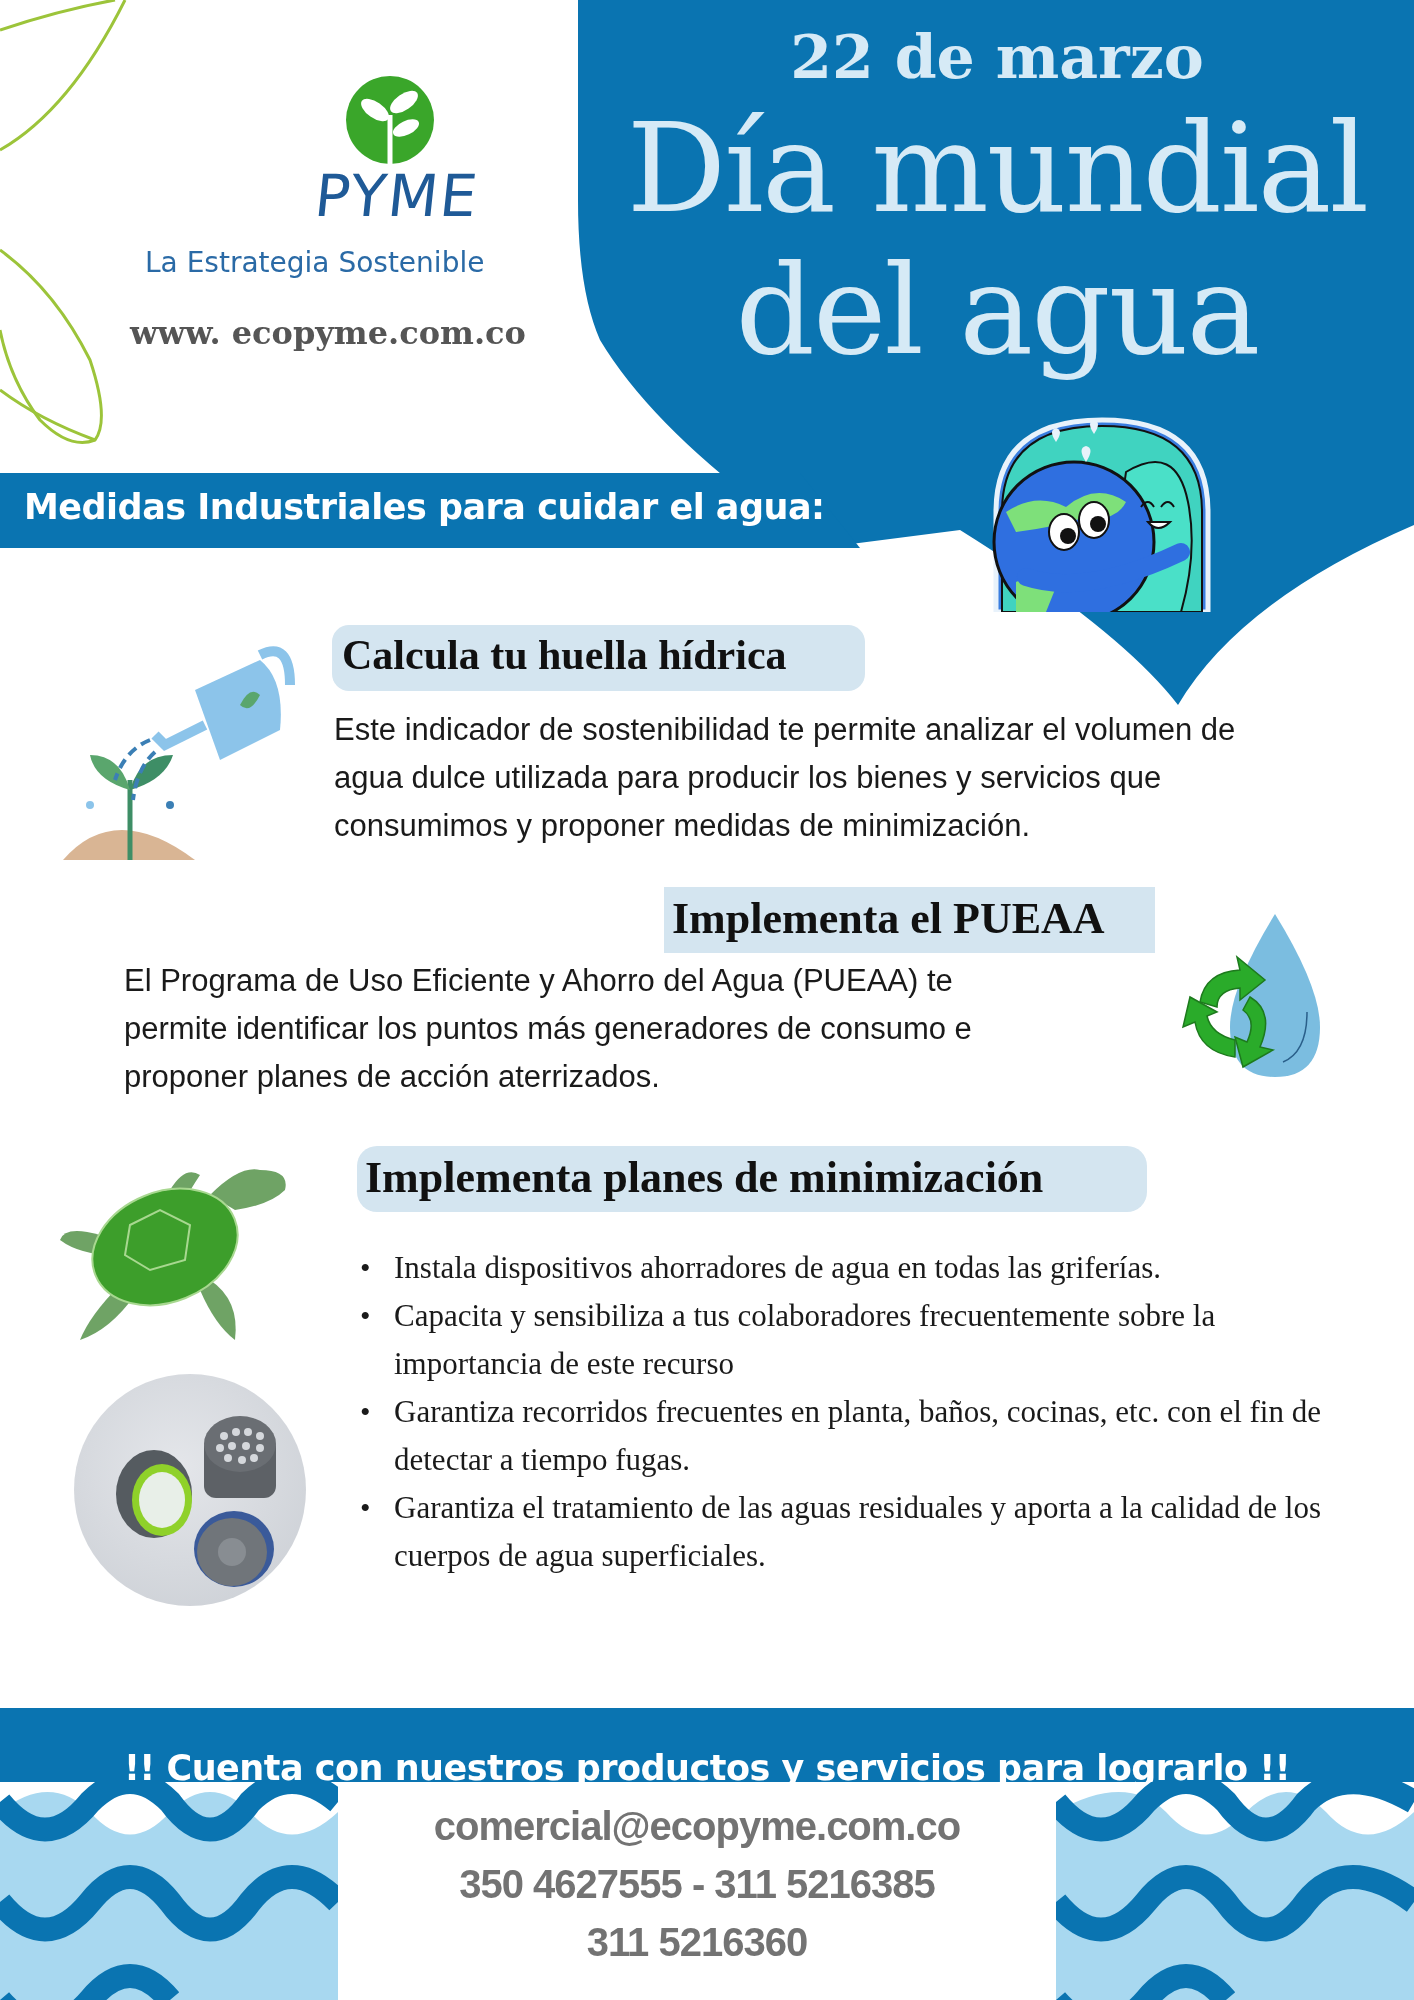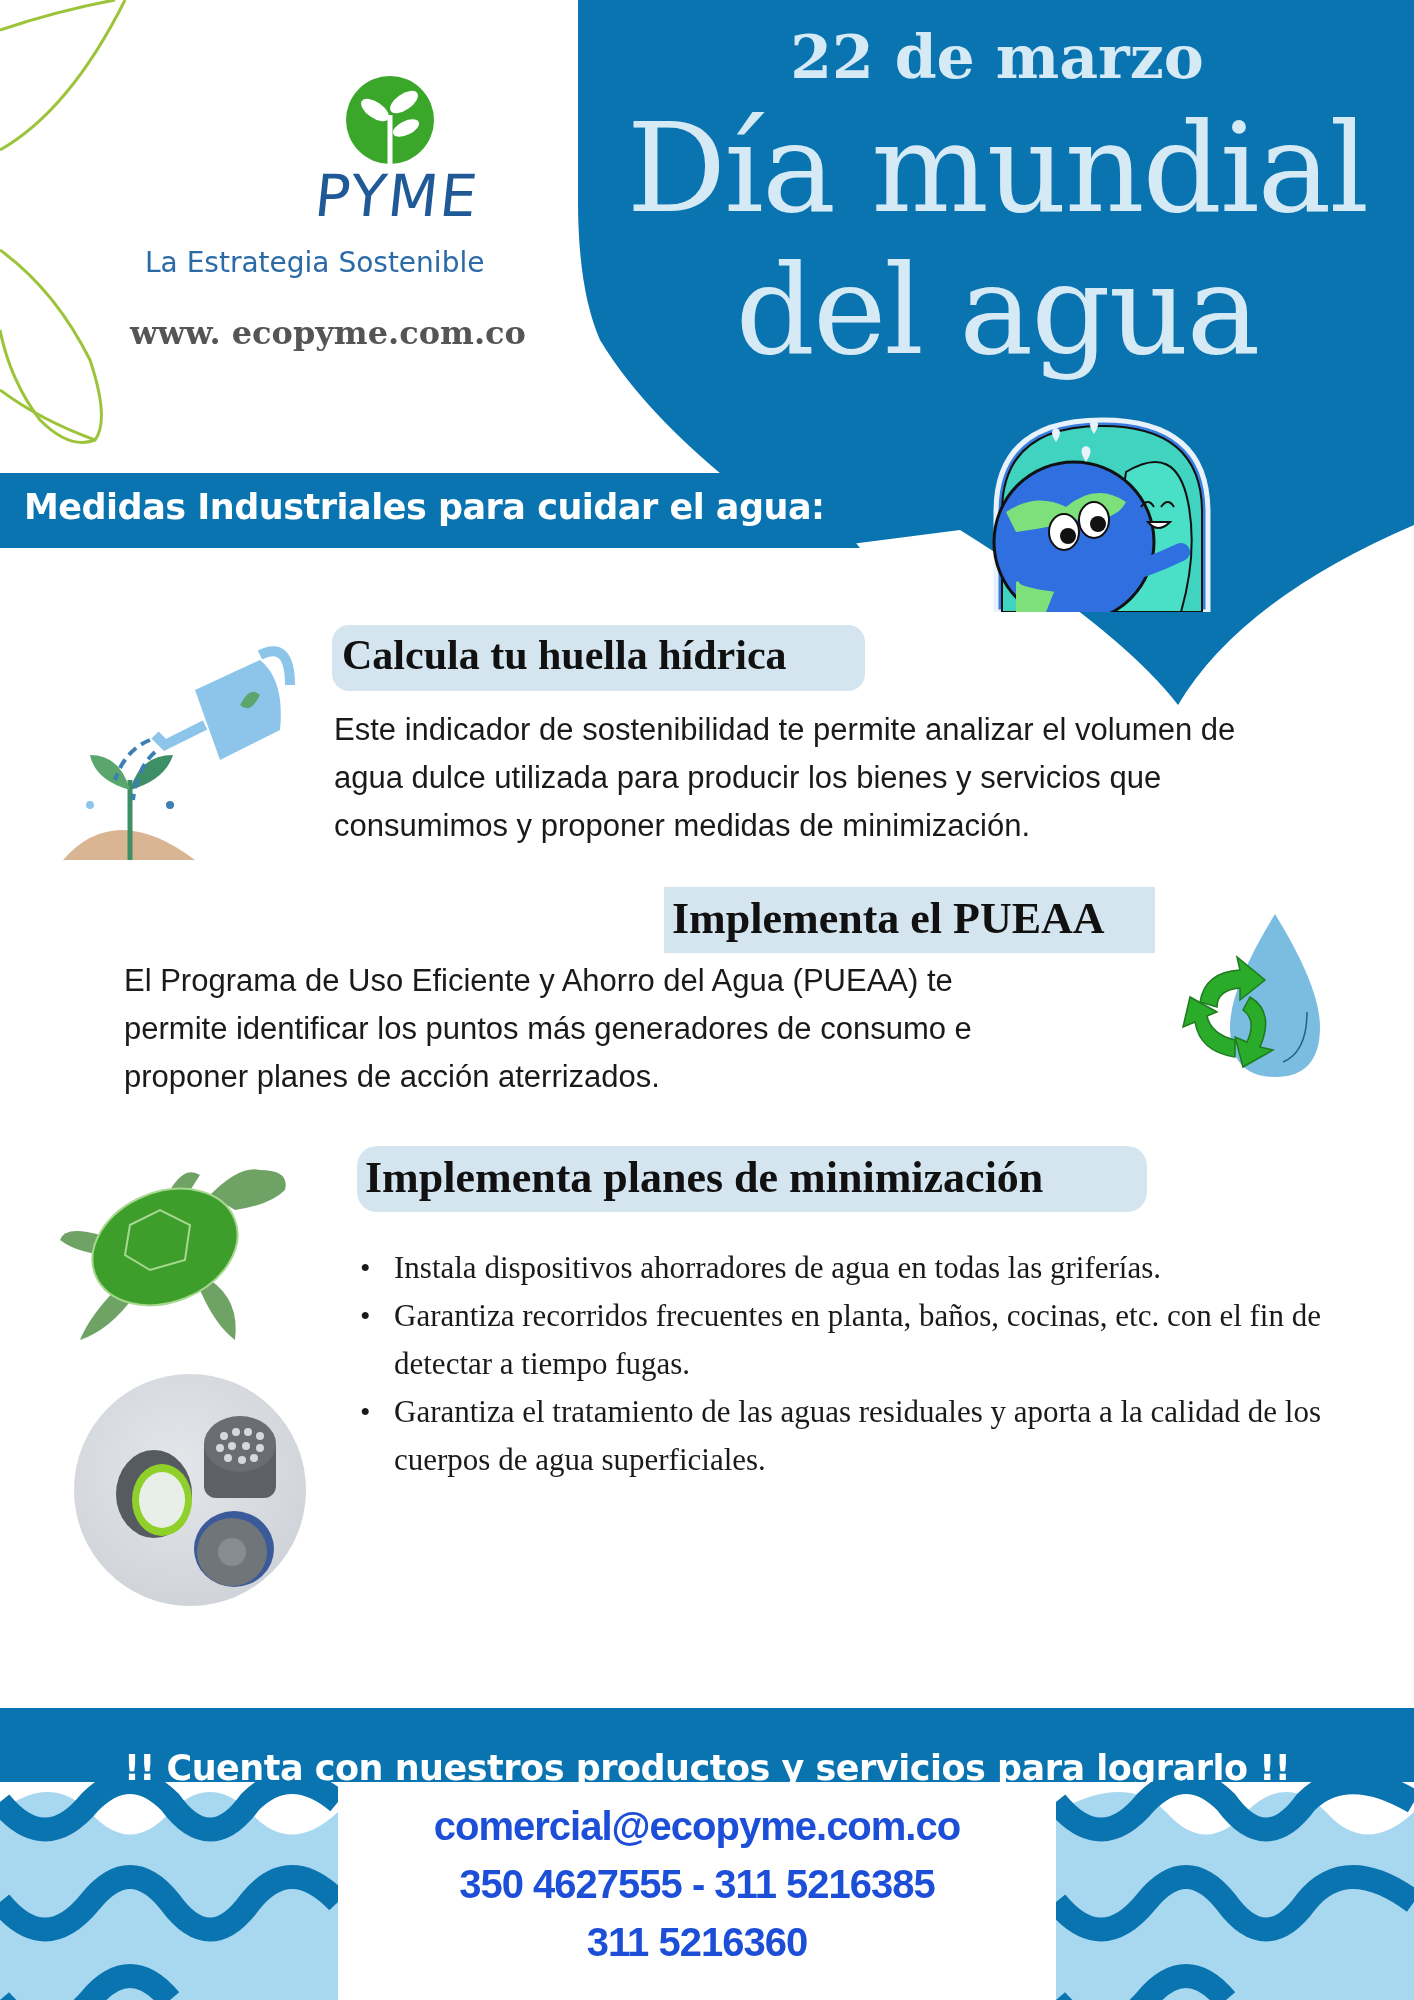--- a/index.html
+++ b/index.html
@@ -50,21 +50,21 @@
   #drop-icon { left: 1155px; top: 912px; width: 170px; height: 170px; }
   #turtle-icon { left: 60px; top: 1165px; width: 230px; height: 175px; }
   #aerator-photo { left: 74px; top: 1374px; width: 232px; height: 232px; border-radius: 50%; background: radial-gradient(circle at 45% 40%, #e4e6ea, #c9cdd3); overflow: hidden; }
 
   
   #cta-band { left: 0; top: 1708px; width: 1414px; height: 74px; background: #0a74b1; }
   #cta-text { left: 0; top: 1716px; width: 1414px; text-align: center; font-family: "DejaVu Sans", sans-serif; font-weight: bold; font-size: 35px; color: #ffffff; letter-spacing: -0.5px; margin-top: 32px; }
   #waves-left { left: 0; top: 1782px; width: 338px; height: 218px; }
   #waves-right { left: 1056px; top: 1782px; width: 358px; height: 218px; }
   #contact-box { left: 338px; top: 1782px; width: 718px; height: 218px; background: #ffffff; }
-  .contact-line { position: absolute; left: 338px; width: 718px; text-align: center; font-family: "Liberation Sans", sans-serif; font-weight: bold; color: #1d4ed8; letter-spacing: -1px; }
+  .contact-line { position: absolute; left: 338px; width: 718px; text-align: center; font-family: "Liberation Sans", sans-serif; font-weight: bold; color: #737373; letter-spacing: -1px; }
   #email { top: 1804px; font-size: 40px; }
   #phone-1 { top: 1862px; font-size: 40px; }
   #phone-2 { top: 1920px; font-size: 40px; }
 </style>
 </head>
 <body>
 
 <svg id="leaf-deco" class="abs" viewBox="0 0 140 460">
   <path d="M0 30 Q60 10 115 0" fill="none" stroke="#9cc43a" stroke-width="3"></path>
   <path d="M0 150 Q70 110 125 0" fill="none" stroke="#9cc43a" stroke-width="3"></path>
@@ -173,20 +173,21 @@
         <circle cx="180" cy="84" r="4"></circle>
     </g>
     <ellipse cx="160" cy="175" rx="40" ry="38" fill="#3a5a9a"></ellipse>
     <ellipse cx="158" cy="178" rx="35" ry="34" fill="#70757a"></ellipse>
     <circle cx="158" cy="178" r="14" fill="#888d92"></circle>
   </svg>
 </div>
 <div id="h3" class="heading-box">Implementa planes de minimización</div>
 <ul class="bullets">
   <li>Instala dispositivos ahorradores de agua en todas las griferías.</li>
+  <li>Capacita y sensibiliza a tus colaboradores frecuentemente sobre la importancia de este recurso</li>
   <li>Garantiza recorridos frecuentes en planta, baños, cocinas, etc. con el fin de detectar a tiempo fugas.</li>
   <li>Garantiza el tratamiento de las aguas residuales y aporta a la calidad de los cuerpos de agua superficiales.</li>
 </ul>
 
 <div id="cta-band" class="abs"></div>
 <div id="cta-text" class="abs">!! Cuenta con nuestros productos y servicios para lograrlo !!</div>
 
 <svg id="waves-left" class="abs" viewBox="0 0 338 218" preserveAspectRatio="none">
   <rect width="338" height="218" fill="#a8d8f0"></rect>
   <path d="M0 0 L338 0 L338 30 Q290 75 250 30 Q210 -10 170 30 Q130 75 90 30 Q50 -10 0 30 Z" fill="#ffffff"></path>

